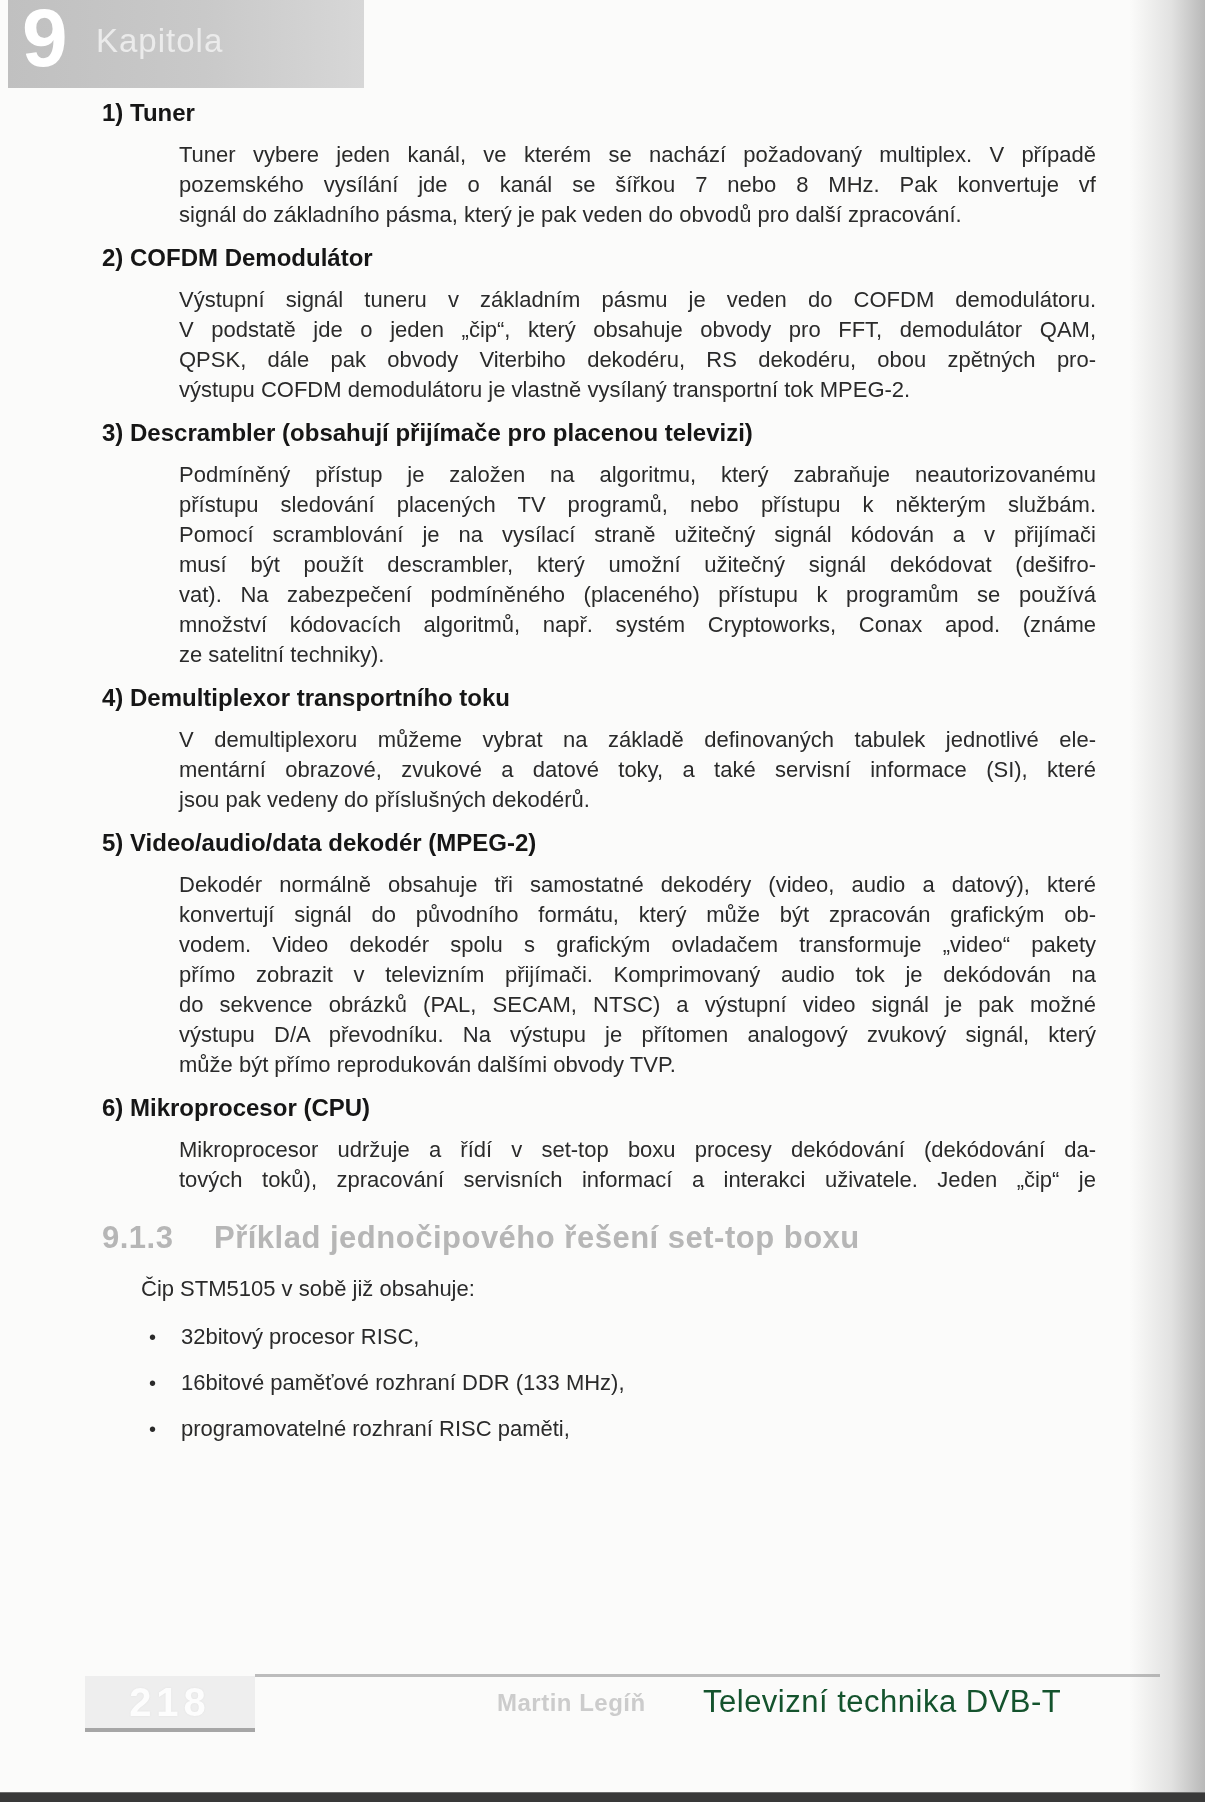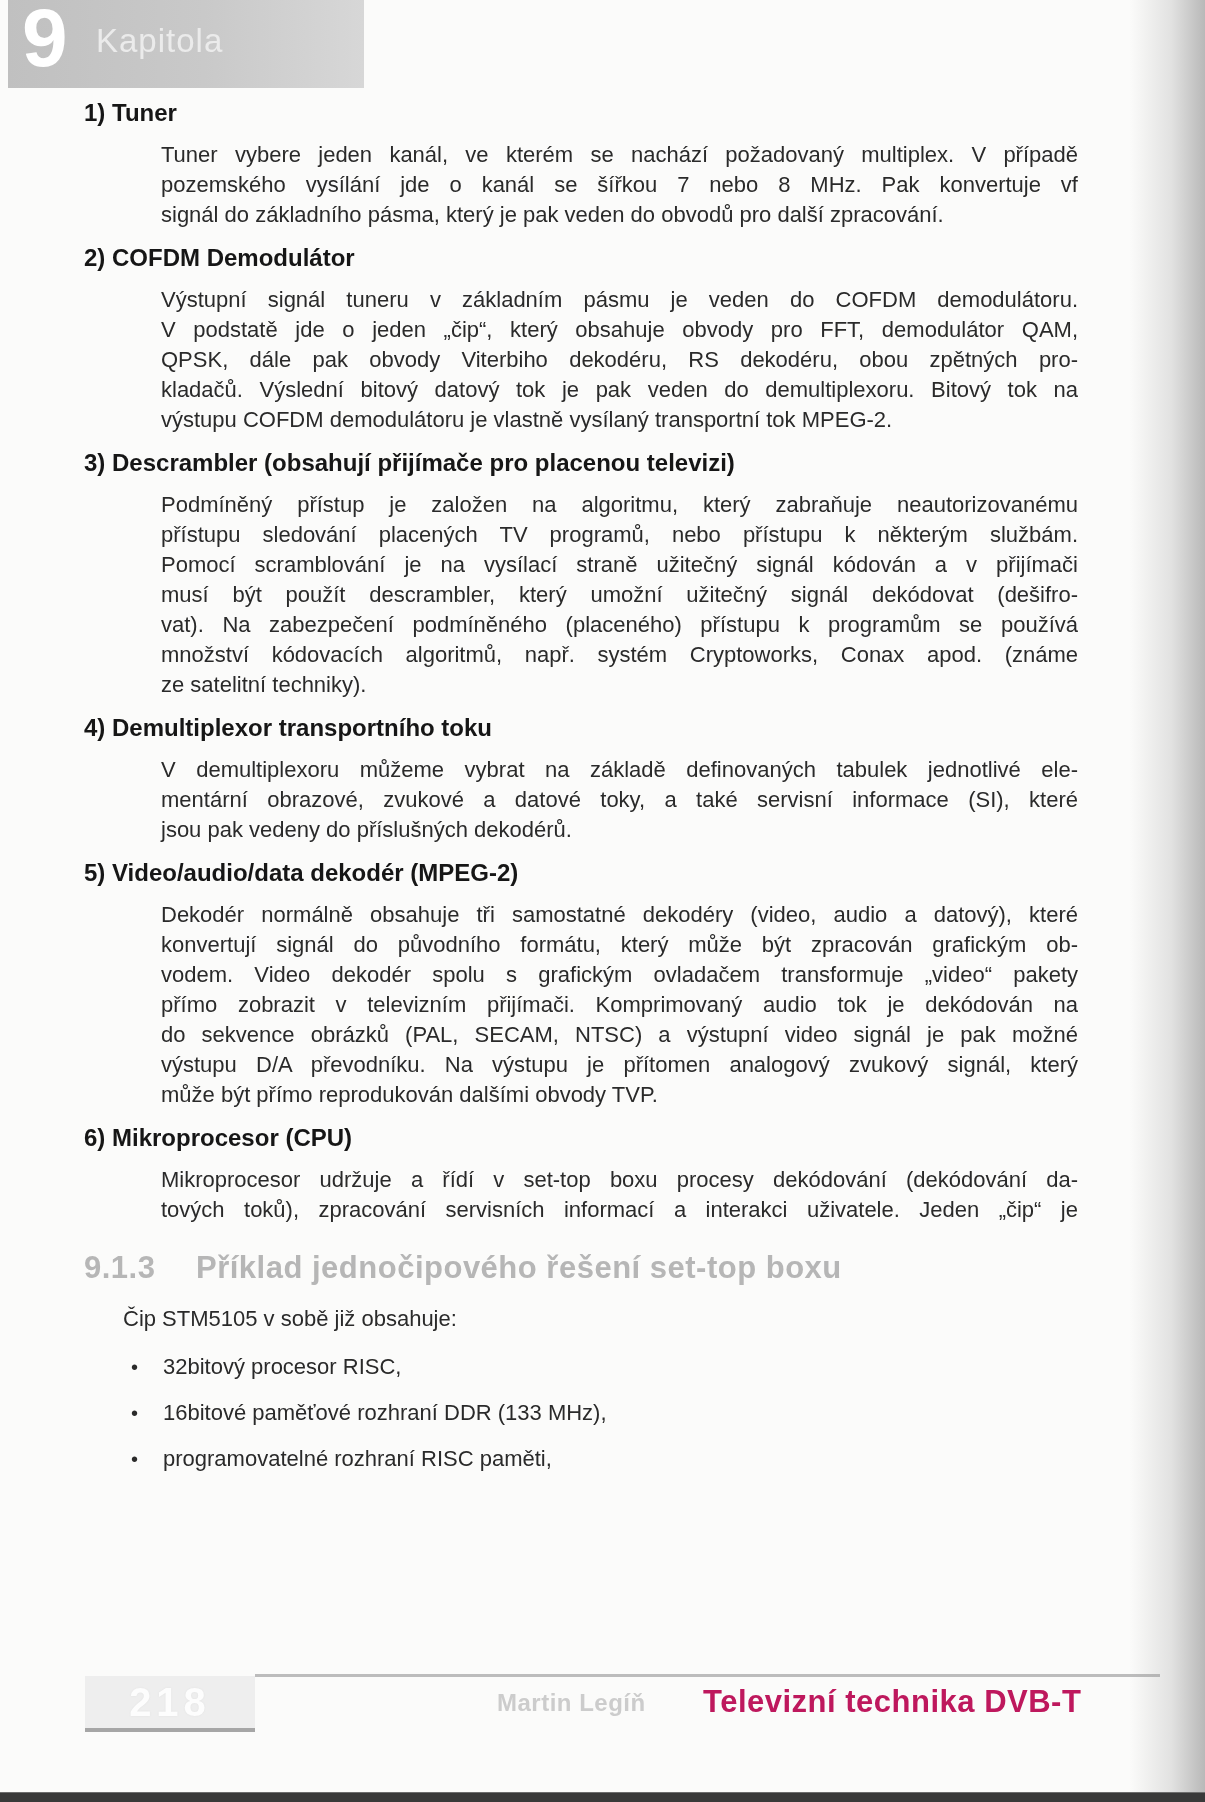--- a/index.html
+++ b/index.html
@@ -20,21 +20,21 @@
   .chapter-number{
     position:absolute;left:14px;top:-10px;
     font-size:82px;font-weight:bold;color:#ffffff;line-height:96px;
   }
   .chapter-label{
     position:absolute;left:88px;top:22px;
     font-size:33px;color:#ebebeb;letter-spacing:1px;
   }
   
   .content{
-    position:absolute;left:84px;top:98px;width:994px;
+    position:absolute;left:102px;top:98px;width:994px;
   }
   .sec-heading{
     font-size:24px;font-weight:bold;color:#161616;
     line-height:30px;margin:13px 0 12px 0;
   }
   #sections .sec-heading:first-child{margin-top:0;}
   .sec-para{
     margin:0 0 10px 77px;width:917px;
     font-size:22px;line-height:30px;color:#2a2a2a;
   }
@@ -79,21 +79,21 @@
   .page-number{
     font-size:40px;font-weight:bold;color:#fdfdfd;letter-spacing:5px;
     text-shadow:0 0 2px #e0e0e0;
   }
   .footer-author{
     position:absolute;left:497px;top:1689px;
     font-size:24px;font-weight:600;color:#cccccc;letter-spacing:0.5px;
   }
   .footer-book{
     position:absolute;left:703px;top:1684px;
-    font-size:31px;font-weight:bold;color:#be185d;letter-spacing:0.5px;
+    font-size:31px;font-weight:normal;color:#14532d;letter-spacing:0.5px;
   }
   
   .spine-shadow{
     position:absolute;right:0;top:0;bottom:9px;width:75px;
     background:linear-gradient(90deg,rgba(155,155,155,0) 0%,rgba(150,150,150,0.25) 55%,rgba(140,140,140,0.6) 100%);
   }
   .bottom-edge{
     position:absolute;left:0;right:0;bottom:0;height:9px;
     background:#393939;
     border-top:1px solid #6d6d6d;
@@ -116,21 +116,20 @@
         <div class="sec-para">
           <div class="line">Tuner vybere jeden kanál, ve kterém se nachází požadovaný multiplex. V případě</div>
           <div class="line">pozemského vysílání jde o kanál se šířkou 7 nebo 8 MHz. Pak konvertuje vf</div>
           <div class="line last">signál do základního pásma, který je pak veden do obvodů pro další zpracování.</div>
         </div>
         <div class="sec-heading">2) COFDM Demodulátor</div>
         <div class="sec-para">
           <div class="line">Výstupní signál tuneru v základním pásmu je veden do COFDM demodulátoru.</div>
           <div class="line">V podstatě jde o jeden „čip“, který obsahuje obvody pro FFT, demodulátor QAM,</div>
           <div class="line">QPSK, dále pak obvody Viterbiho dekodéru, RS dekodéru, obou zpětných pro-</div>
-          <div class="line">kladačů. Výslední bitový datový tok je pak veden do demultiplexoru. Bitový tok na</div>
           <div class="line last">výstupu COFDM demodulátoru je vlastně vysílaný transportní tok MPEG-2.</div>
         </div>
         <div class="sec-heading">3) Descrambler (obsahují přijímače pro placenou televizi)</div>
         <div class="sec-para">
           <div class="line">Podmíněný přístup je založen na algoritmu, který zabraňuje neautorizovanému</div>
           <div class="line">přístupu sledování placených TV programů, nebo přístupu k některým službám.</div>
           <div class="line">Pomocí scramblování je na vysílací straně užitečný signál kódován a v přijímači</div>
           <div class="line">musí být použít descrambler, který umožní užitečný signál dekódovat (dešifro-</div>
           <div class="line">vat). Na zabezpečení podmíněného (placeného) přístupu k programům se používá</div>
           <div class="line">množství kódovacích algoritmů, např. systém Cryptoworks, Conax apod. (známe</div>

